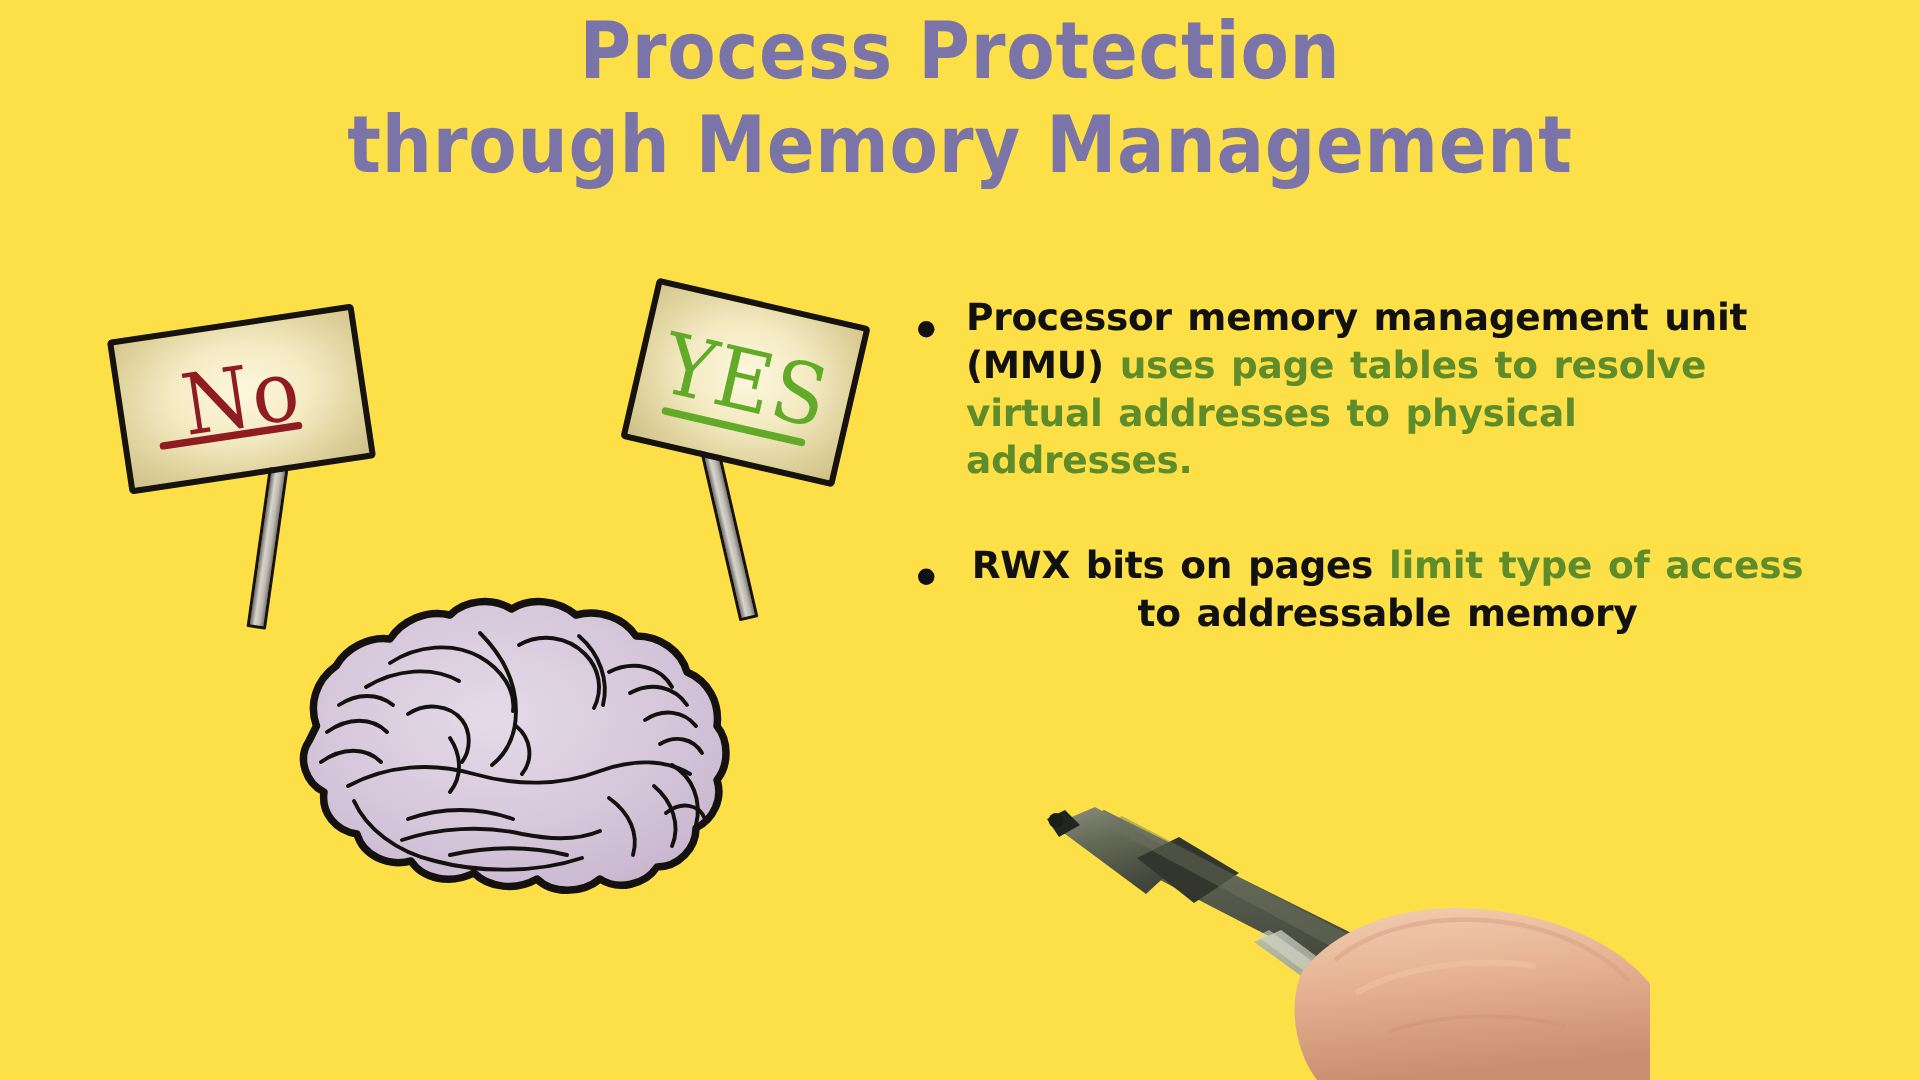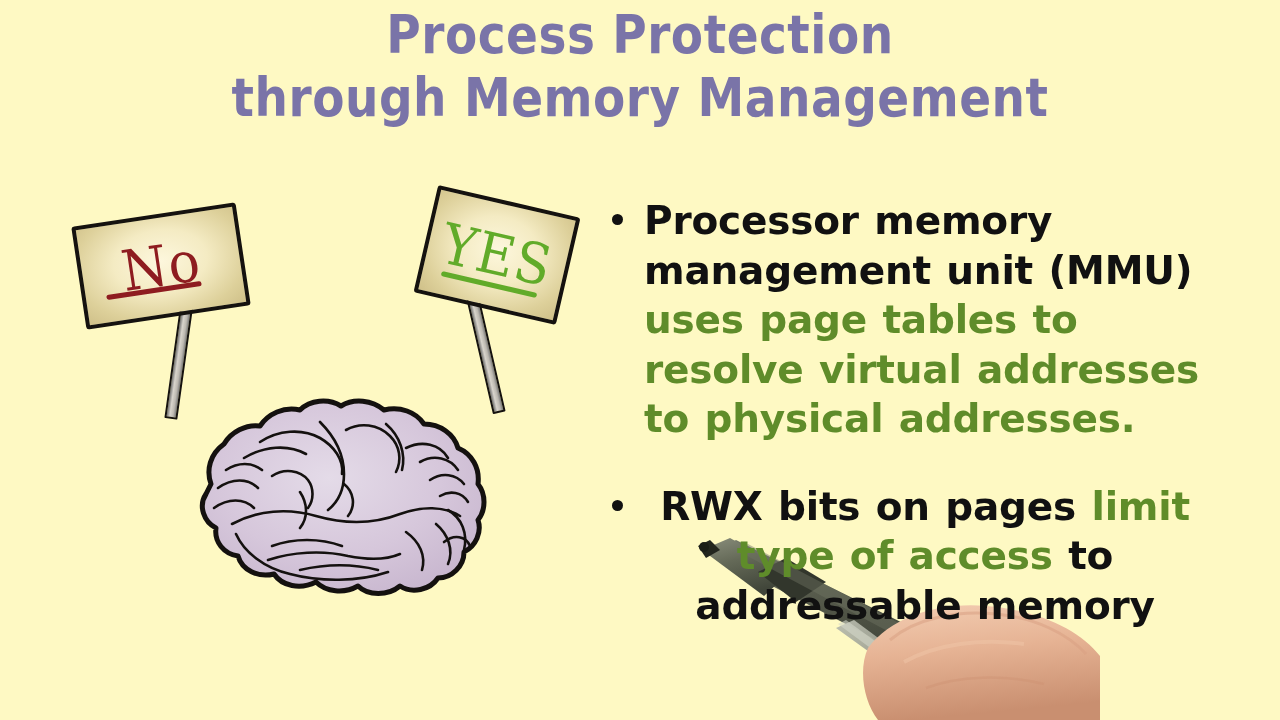--- a/index.html
+++ b/index.html
@@ -11,21 +11,21 @@
     width: 1280px;
     height: 720px;
     overflow: hidden;
     font-family: "DejaVu Sans", sans-serif;
     position: relative;
   }
   #stage {
     position: relative;
     width: 1280px;
     height: 720px;
-    background: #fef9c3;
+    background: #fde047;
     overflow: hidden;
   }
 
   
   .title-block {
     position: absolute;
     left: 0;
     top: 8px;
     width: 1280px;
     text-align: center;
@@ -61,21 +61,21 @@
     left: 6px;
     top: 18px;
     width: 11px;
     height: 11px;
     border-radius: 50%;
     background: #111111;
   }
   .bullet-text {
     font-family: "DejaVu Sans", sans-serif;
     font-weight: 700;
-    font-size: 39px;
+    font-size: 25px;
     line-height: 1.27;
     color: #111111;
     letter-spacing: -0.2px;
     word-spacing: 2px;
   }
   .seg-black { color: #111111; }
   .seg-green { color: #5f8c2a; }
 
   
   .sign {

